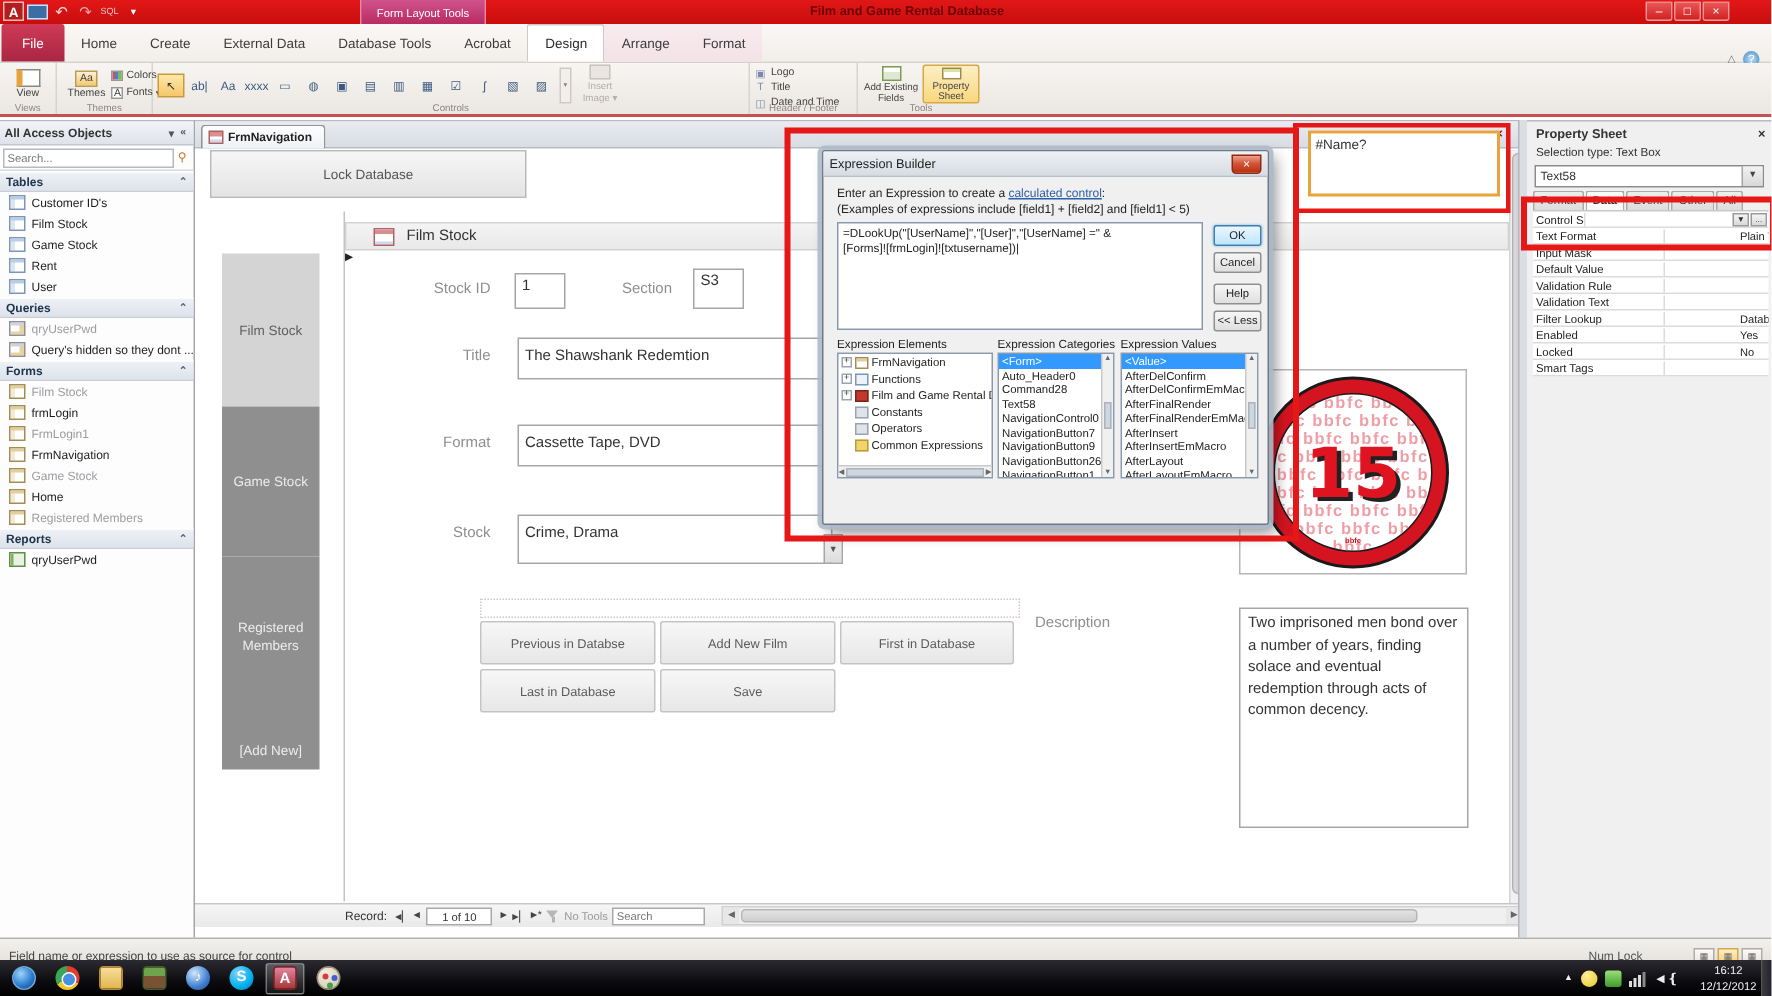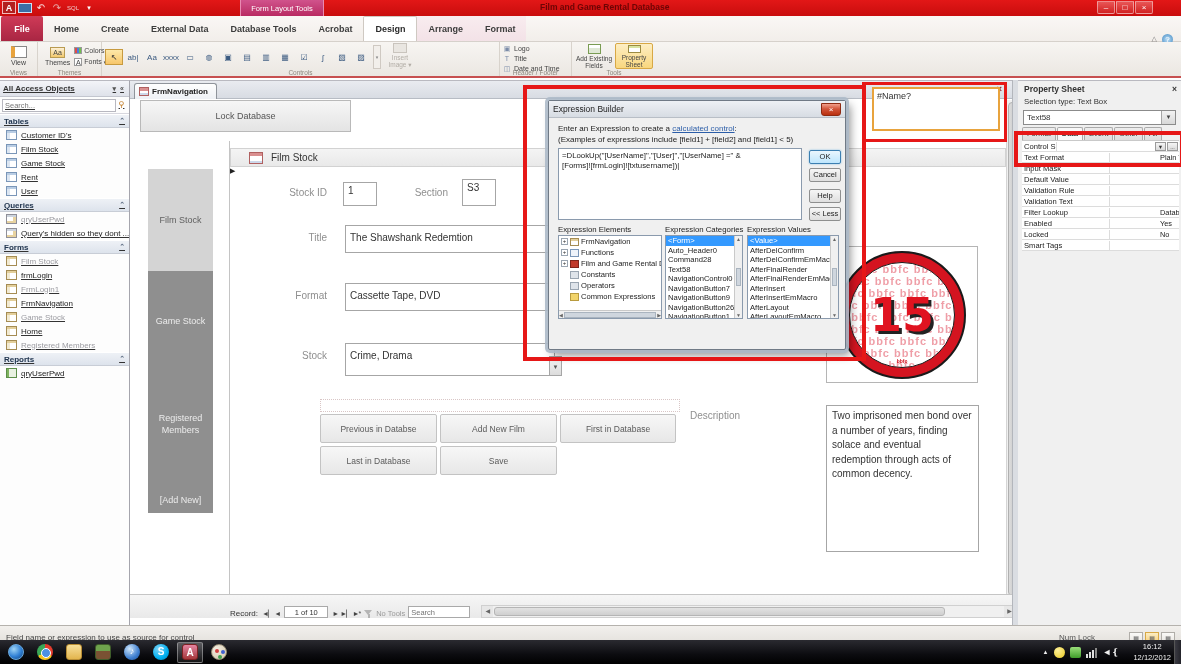--- a/index.html
+++ b/index.html
@@ -17,21 +17,21 @@
   .qat-btn.i-redo { color:#e7a9a9; }
   .qat-btn.i-sql { font-size:6px; color:#f0c9c9; }
   .qat-btn.i-customize-qat { font-size:7px; color:#fff; }
   .ctx-header { position:absolute; left:240px; top:0; width:84px; height:16px; background:linear-gradient(#d0538c,#b92a62); color:#fff; font-size:7.5px; display:flex; align-items:center; justify-content:center; border-left:1px solid #e98ab2; border-right:1px solid #e98ab2; }
   .win-title { position:absolute; left:540px; top:2px; font-size:8.5px; color:#6d0404; font-weight:bold; }
   .win-controls { position:absolute; right:28px; top:1px; display:flex; gap:1px; }
   .win-btn { width:18px; height:13px; background:linear-gradient(rgba(255,255,255,.28),rgba(255,255,255,.08)); border:1px solid rgba(255,255,255,.45); border-radius:0 0 2px 2px; color:#fff; font-size:8px; line-height:11px; text-align:center; }
 
   
   .tabrow { left:0; top:16px; width:1181px; height:26px; background:linear-gradient(#faf7f5,#f2eeea); border-bottom:1px solid #d6d1cb; }
-  .tabs { display:flex; height:100%; align-items:stretch;font-weight:bold; }
+  .tabs { display:flex; height:100%; align-items:stretch; }
   .tab-file { width:42px; background:linear-gradient(#cf3a57,#a92643); color:#fff; font-size:9px; display:flex; align-items:center; justify-content:center; border-radius:2px 2px 0 0; margin-left:1px; }
   .rtab { padding:0 11px; font-size:9px; color:#3c3c3c; display:flex; align-items:center; }
   .rtab.ctx { background:linear-gradient(#f8ecef,#f3e2e7); }
   .rtab.active { background:#fff; border:1px solid #cfc9c2; border-bottom:none; color:#2b2b2b; border-radius:2px 2px 0 0; }
   .ribbon-min { position:absolute; right:24px; top:19px; font-size:7px; color:#777; }
   .ribbon-help { position:absolute; right:8px; top:18px; width:11px; height:11px; border-radius:50%; background:radial-gradient(#bfe0f7,#3e86c0); color:#fff; font-size:8px; line-height:11px; text-align:center; }
 
   
   .ribbon { left:0; top:42px; width:1181px; height:36px; background:linear-gradient(#f7f5f2,#ebe7e2); border-bottom:2px solid #c75050; display:flex; }
   .rgroup { position:relative; height:100%; border-right:1px solid #d8d3cc; padding:1px 3px 8px 3px; }
@@ -51,21 +51,21 @@
   .hf-item { display:flex; align-items:center; gap:3px; font-size:7px; color:#444; height:9px; }
   .hf-g { font-size:7px; color:#7a8ba8; width:8px; text-align:center; }
   .tools-wrap { display:flex; gap:2px; }
   .toolbtn { display:flex; flex-direction:column; align-items:center; justify-content:flex-start; font-size:6.5px; color:#444; width:38px; height:26px; text-align:center; line-height:1.1; padding-top:1px; }
   .toolbtn .tic { width:13px; height:10px; margin-bottom:1px; }
   .tic-fields { background:linear-gradient(#fff 40%,#dfe8d5 40%); border:1px solid #7a9c53; }
   .tic-prop { background:#fff; border:1px solid #9b8b43; box-shadow:inset 0 2px 0 #d8e4a0; }
   .toolbtn.hl { background:linear-gradient(#fdeec4,#f9d77e); border:1px solid #d8a845; border-radius:2px; }
 
   
-  .navpane { left:0; top:80px; width:130px; height:545px; background:#fdfdfd; border-right:1px solid #a5a5ad; border-top:1px solid #b9b9c0;text-decoration:underline; }
+  .navpane { left:0; top:80px; width:130px; height:545px; background:#fdfdfd; border-right:1px solid #a5a5ad; border-top:1px solid #b9b9c0; }
   .np-header { height:16px; background:linear-gradient(#f3f4f8,#dfe2ea); border-bottom:1px solid #c3c6cf; display:flex; align-items:center; padding:0 3px; font-size:8px; font-weight:bold; color:#333; }
   .np-header .sp { flex:1; }
   .np-hbtn { font-size:7px; color:#555; padding:0 2px; }
   .np-search { display:flex; align-items:center; height:17px; border-bottom:1px solid #d7d7de; padding:1px 2px; }
   .np-search input { flex:1; height:13px; border:1px solid #b8b8c0; font-size:7.5px; padding:0 2px; font-family:inherit; color:#555; }
   .np-search .mag { width:11px; height:11px; font-size:8px; color:#c07820; text-align:center; }
   .np-sec { height:14px; background:linear-gradient(#eef1f6,#dde3ec); border-top:1px solid #fff; border-bottom:1px solid #c8cdd6; display:flex; align-items:center; padding:0 4px; font-size:8px; font-weight:bold; color:#21354f; }
   .np-sec .sp { flex:1; }
   .np-sec .chev { font-size:7px; color:#5a6a80; }
   .np-item { height:14px; display:flex; align-items:center; gap:4px; padding-left:6px; font-size:8px; color:#1c1c1c; white-space:nowrap; overflow:hidden; }
@@ -105,21 +105,21 @@
   .bbfc-outer { width:128px; height:128px; border-radius:50%; border:2px solid #1a1a1a; background:#d41420; display:flex; align-items:center; justify-content:center; }
   .bbfc-inner { width:106px; height:106px; border-radius:50%; border:1px solid #1a1a1a; background:#fff; position:relative; overflow:hidden; display:flex; align-items:center; justify-content:center; }
   .bbfc-pattern { position:absolute; inset:0; font-size:11px; font-weight:bold; color:rgba(220,40,60,.45); line-height:12px; letter-spacing:1px; word-break:break-all; text-align:center; }
   .bbfc-15 { position:relative; font-size:46px; font-weight:bold; color:#e01320; text-shadow:3px 3px 0 #222; font-family:"DejaVu Sans",sans-serif; }
   .bbfc-small { position:absolute; bottom:3px; left:0; right:0; text-align:center; font-size:5px; color:#d41420; font-weight:bold; }
   .v-scroll { position:absolute; right:1px; top:19px; width:11px; height:502px; background:#f0f0f0; border-left:1px solid #d5d5d5; }
   .v-thumb { position:absolute; left:1px; top:2px; width:9px; height:494px; background:linear-gradient(90deg,#dcdcdc,#c7c7c7); border:1px solid #b0b0b0; border-radius:4px; }
   .name-box { position:absolute; left:742px; top:6px; width:128px; height:44px; background:#fff; border:2px solid #e8a33d; font-size:9px; color:#333; padding:2px 3px; z-index:5; }
 
   
-  .recbar { position:absolute; left:0; bottom:7px; width:888px; height:24px; background:linear-gradient(#f6f6f6,#e9e9e9); border-top:1px solid #c5c5c5; display:flex; align-items:flex-end; font-size:8px; color:#333; gap:3px; padding-left:100px; }
+  .recbar { position:absolute; left:0; bottom:7px; width:888px; height:16px; background:linear-gradient(#f6f6f6,#e9e9e9); border-top:1px solid #c5c5c5; display:flex; align-items:center; font-size:8px; color:#333; gap:3px; padding-left:100px; }
   .rec-ic { font-size:7px; color:#444; padding:0 1px; letter-spacing:-1px; }
   .rec-pos { background:#fff; border:1px solid #a9a9a9; width:44px; height:12px; text-align:center; line-height:11px; font-size:7.5px; }
   .funnel { width:9px; height:9px; position:relative; opacity:.55; }
   .funnel:before { content:""; position:absolute; left:0; top:1px; border-left:4.5px solid transparent; border-right:4.5px solid transparent; border-top:5px solid #888; }
   .funnel:after { content:""; position:absolute; left:4px; top:5px; width:1.5px; height:4px; background:#888; }
   .nofilter { color:#9a9a9a; font-size:7.5px; }
   .rec-search { width:62px; height:12px; border:1px solid #a9a9a9; font-size:7.5px; padding:0 2px; font-family:inherit; }
   .h-scroll { position:relative; flex:1; height:13px; margin:0 2px 0 8px; background:#f0f0f0; border:1px solid #d0d0d0; }
   .h-arrow { position:absolute; top:0; width:11px; height:11px; font-size:6px; color:#666; text-align:center; line-height:11px; background:#e7e7e7; }
   .h-thumb { position:absolute; left:12px; top:1px; right:70px; height:9px; background:linear-gradient(#e2e2e2,#cfcfcf); border:1px solid #b5b5b5; border-radius:3px; }

